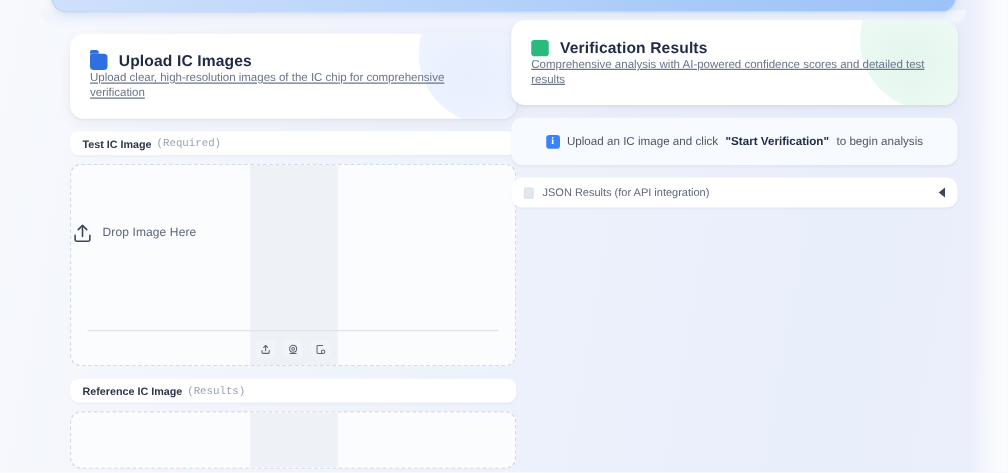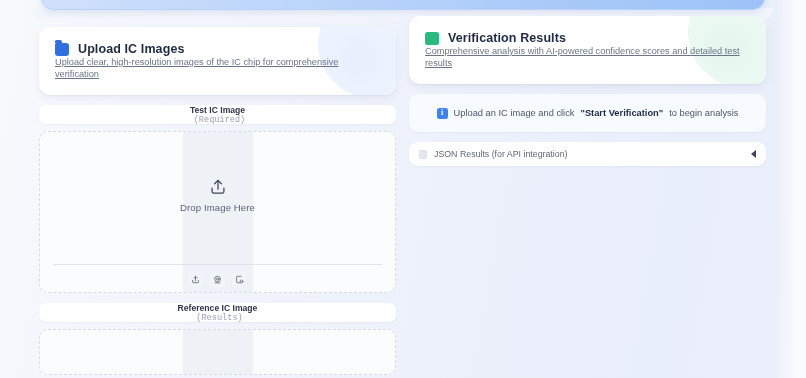--- a/index.html
+++ b/index.html
@@ -52,21 +52,21 @@
     position: absolute;
     left: 33px; top: 8px;
     width: 740px; height: 14px;
     border-radius: 0 0 14px 14px;
     background: linear-gradient(180deg, #f3f6fc 0%, #f1f4fb 60%, rgba(241,244,251,0) 100%);
   }
 
   
   .col-left {
     position: absolute;
-    left: 39px; top: 27px;
+    left: 56px; top: 27px;
     width: 357px;
   }
   .col-right {
     position: absolute;
     left: 409px; top: 16px;
     width: 357px;
   }
 
   
   .section-card {
@@ -136,21 +136,20 @@
   .field-label {
     margin-top: 10px;
     background: #ffffff;
     border-radius: 7px;
     height: 19px;
     display: flex;
     align-items: center;
     padding: 0 10px;
     font-size: 8.6px;
     box-shadow: 0 1px 2px rgba(30,50,95,.05);
-    flex-direction: column;
   }
   .field-label b {
     color: #2b3448;
     font-weight: bold;
   }
   .field-label span {
     color: #98a1b3;
     margin-left: 4px;
     font-weight: normal;
     font-family: Liberation Mono, monospace;
@@ -174,21 +173,21 @@
     transform: translateX(-50%);
     top: 0;
     width: 70px; height: 100%;
     background: #eef1f6;
   }
   .dz-center {
     position: absolute;
     left: 0; right: 0;
     top: 46px;
     display: flex;
-    flex-direction: column;
+    flex-direction: row;
     align-items: center;
     gap: 7px;
     z-index: 3;
   }
   .upload-glyph {
     width: 18px; height: 17px;
     position: relative;
   }
   .upload-glyph svg { display: block; }
   .dz-text {

